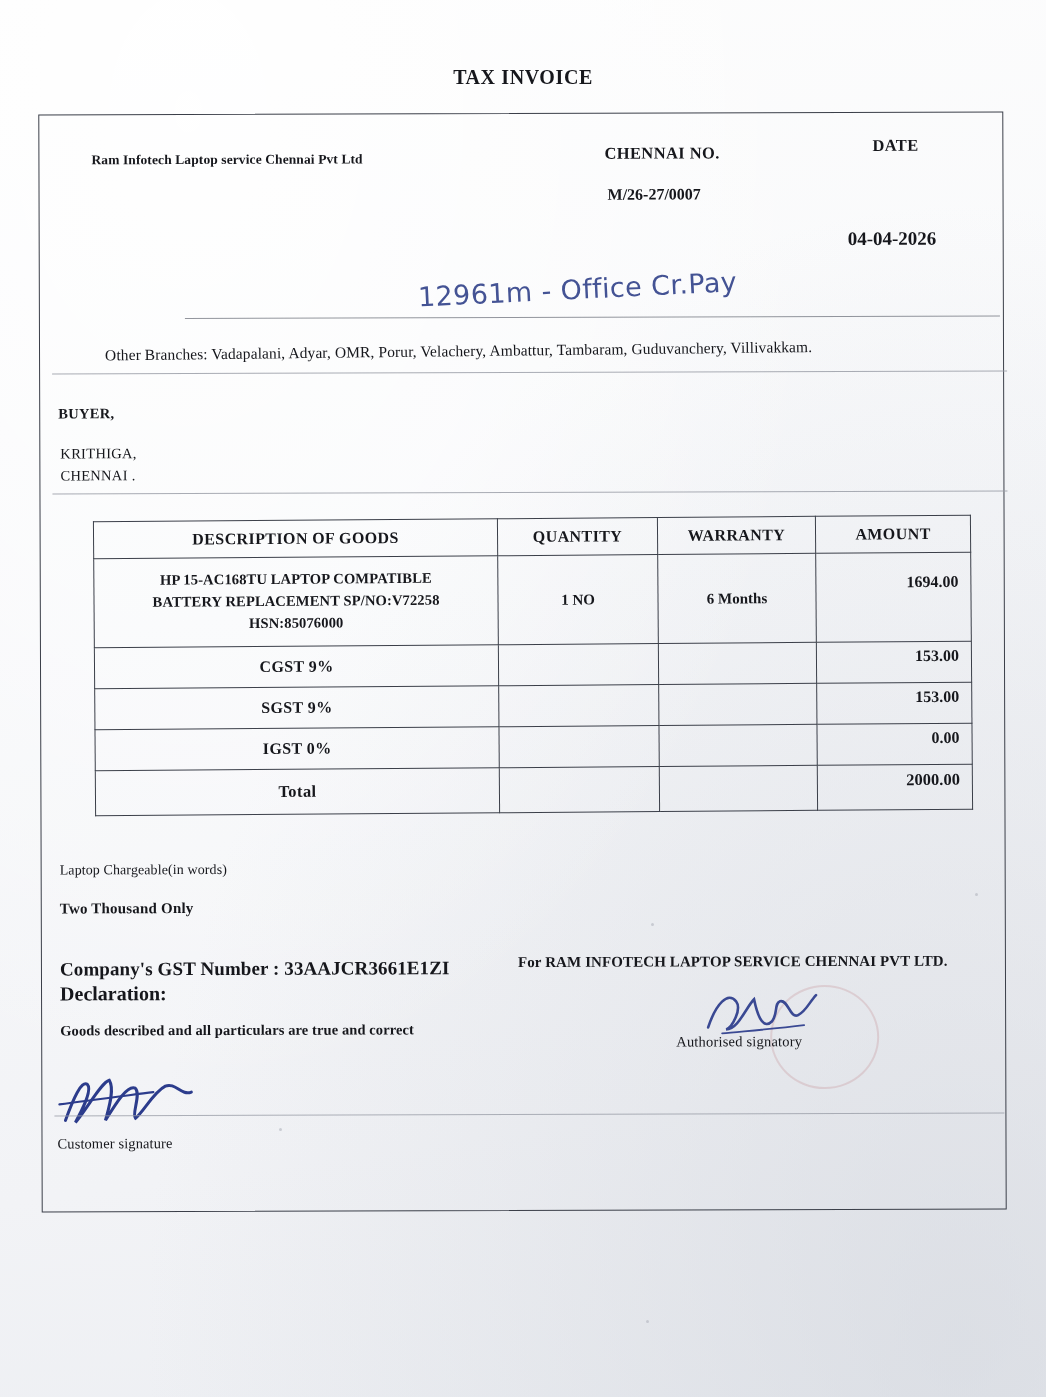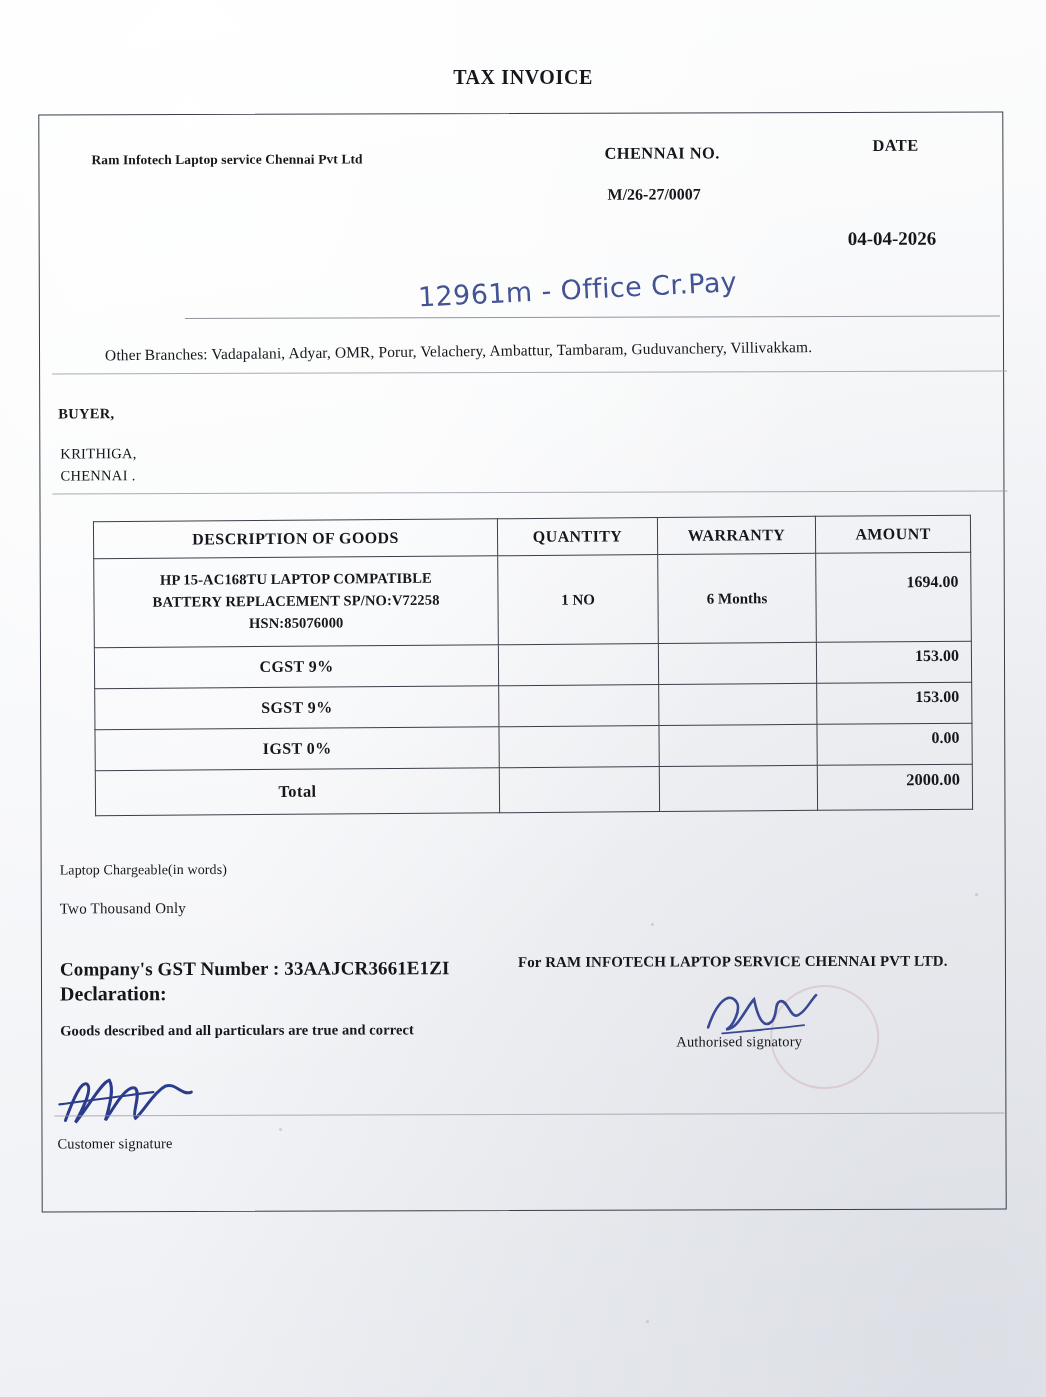--- a/index.html
+++ b/index.html
@@ -252,21 +252,21 @@
     left: 18px;
     top: 747px;
     font-size: 14px;
     letter-spacing: 0.1px;
   }
   .words-value {
     position: absolute;
     left: 18px;
     top: 785px;
     font-size: 15px;
-    font-weight: normal;
+    font-weight: bold;
     letter-spacing: 0.2px;
   }
 
   .gst-number {
     position: absolute;
     left: 18px;
     top: 843px;
     font-size: 19px;
     font-weight: bold;
     letter-spacing: 0.1px;

